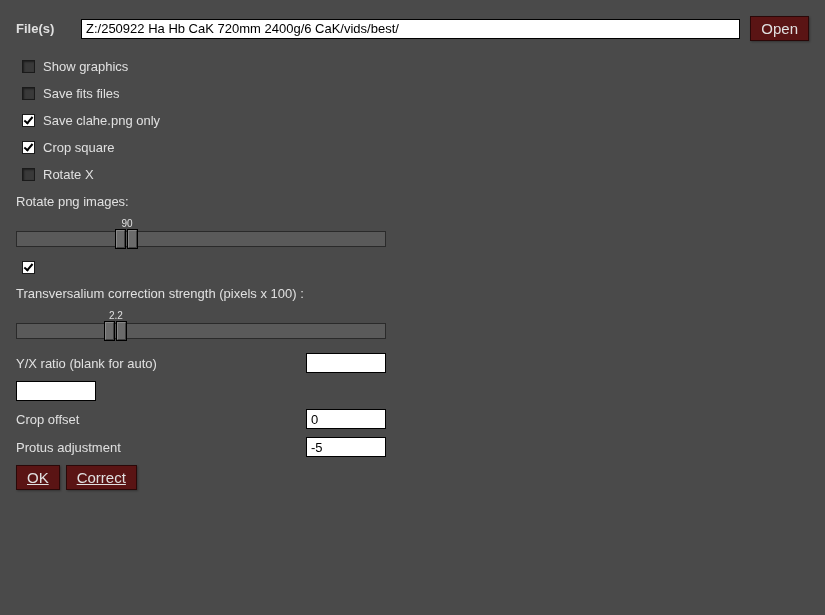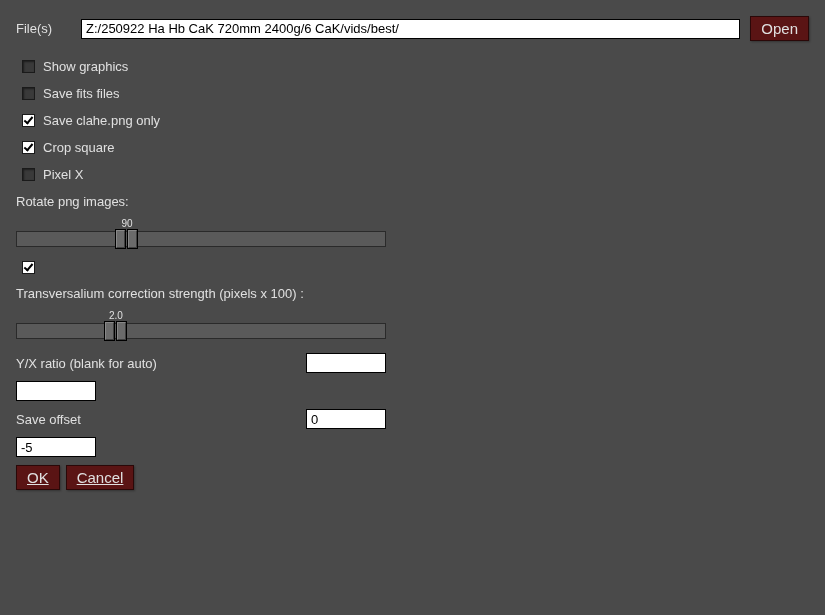--- a/index.html
+++ b/index.html
@@ -6,21 +6,21 @@
     body {
       background: #4a4a4a;
       color: #e0e0e0;
       font-family: Arial, sans-serif;
       font-size: 13px;
       width: 825px;
       height: 615px;
       padding: 16px;
     }
     .file-row { display: flex; align-items: center; gap: 10px; margin-bottom: 18px; }
-    .file-label { width: 55px; }
+    .file-label { width: 55px; font-weight: bold; }
     .file-input {
       flex: 1;
       background: #fff;
       border: 1px solid #000;
       color: #000;
       padding: 2px 4px;
       font-size: 13px;
       height: 20px;
     }
     .btn {
@@ -112,60 +112,61 @@
 <div class="check-row">
   <div class="checkbox checked"></div>
   <span>Save clahe.png only</span>
 </div>
 <div class="check-row">
   <div class="checkbox checked"></div>
   <span>Crop square</span>
 </div>
 <div class="check-row">
   <div class="checkbox"></div>
-  <span>Pixel X</span>
+  <span>Rotate X</span>
 </div>
 
 <div class="section-label">Rotate png images:</div>
 <div class="slider-wrap">
   <div class="slider-value-label" style="margin-left: 30%; transform: translateX(-50%); display: inline-block;">90</div>
   <div class="slider-track">
     <div class="slider-thumb" style="left: 30%;">
         <span></span>
         <span></span>
       </div>
   </div>
 </div>
 
 <div class="check-row">
   <div class="checkbox checked"></div>
 </div>
 
 <div class="section-label">Transversalium correction strength (pixels x 100) :</div>
 <div class="slider-wrap">
-  <div class="slider-value-label" style="margin-left: 27%; transform: translateX(-50%); display: inline-block;">2.0</div>
+  <div class="slider-value-label" style="margin-left: 27%; transform: translateX(-50%); display: inline-block;">2.2</div>
   <div class="slider-track">
     <div class="slider-thumb" style="left: 27%;">
         <span></span>
         <span></span>
       </div>
   </div>
 </div>
 
 <div class="field-row">
   <span class="field-label">Y/X ratio (blank for auto)</span>
   <input class="field-input" type="text" value="" style="">
 </div>
 <div class="field-row">
   <input class="field-input" type="text" value="" style="">
 </div>
 <div class="field-row">
-  <span class="field-label">Save offset</span>
+  <span class="field-label">Crop offset</span>
   <input class="field-input" type="text" value="0" style="">
 </div>
 <div class="field-row">
+  <span class="field-label">Protus adjustment</span>
   <input class="field-input" type="text" value="-5" style="">
 </div>
 
 <div class="footer">
   <button class="btn">OK</button>
-  <button class="btn">Cancel</button>
+  <button class="btn">Correct</button>
 </div>
 
 </body></html>

